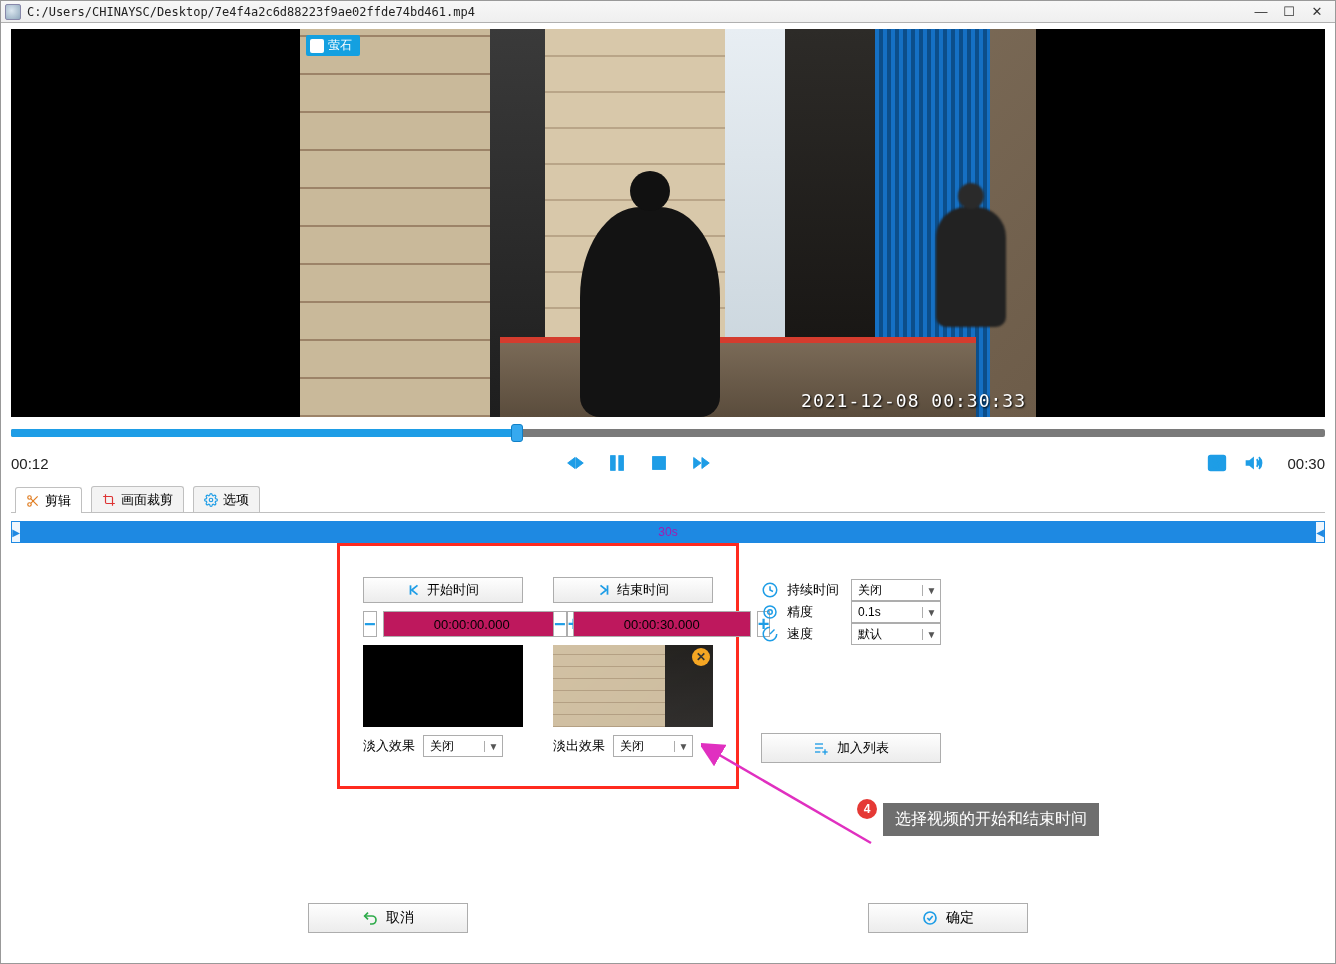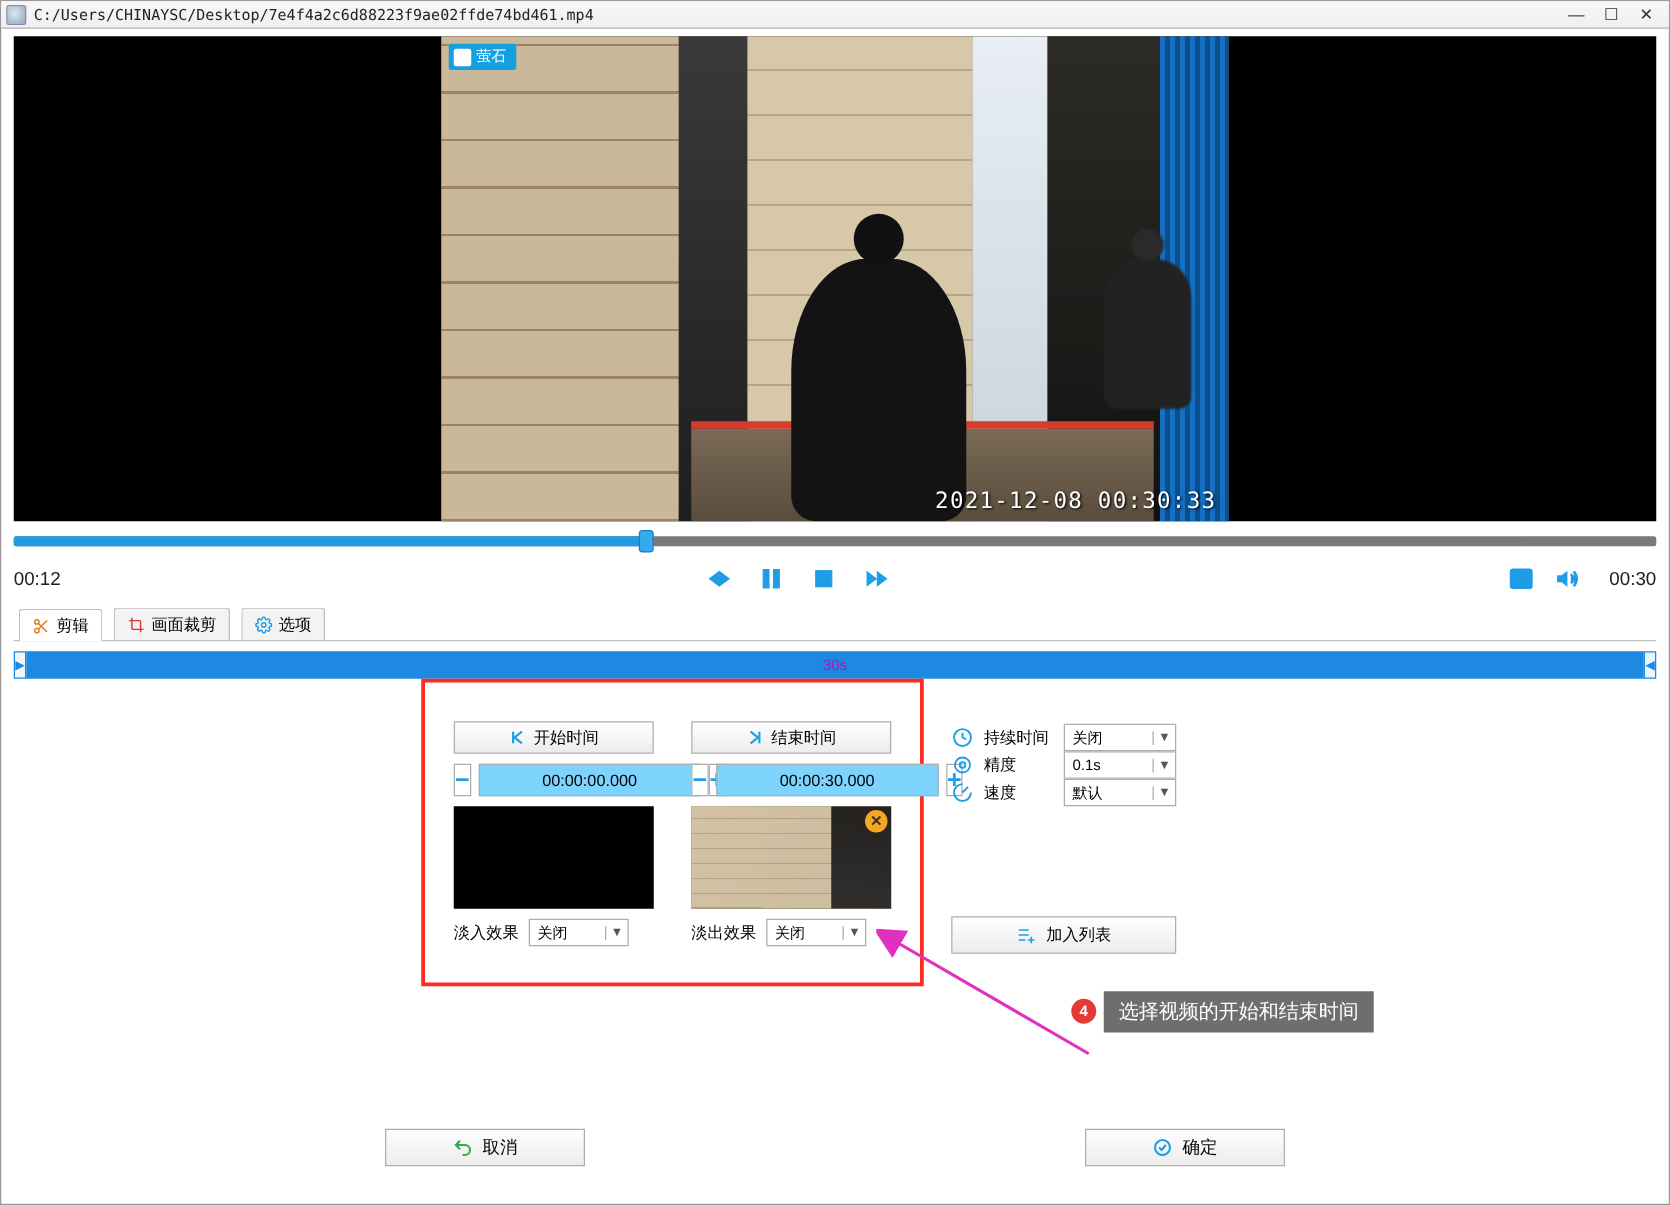--- a/index.html
+++ b/index.html
@@ -9,21 +9,21 @@
 
   
   .titlebar { height: 22px; background: linear-gradient(#f7f7f7,#efefef); border-bottom: 1px solid #b0b0b0; display: flex; align-items: center; padding: 0 4px; font-size: 12px; color: #222; }
   .titlebar .app-icon { width: 16px; height: 16px; margin-right: 6px; border-radius: 2px; background: radial-gradient(circle at 40% 40%, #dbe6ef 0%, #8fa8bd 100%); border: 1px solid #88a; }
   .titlebar .title-text { flex: 0 0 auto; font-family: monospace, "SimSun"; }
   .titlebar .spacer { flex: 1; }
   .titlebar .win-btn { width: 28px; height: 18px; display: flex; align-items: center; justify-content: center; font-size: 13px; color: #333; cursor: default; }
 
   
   .video-area { height: 388px; background: #000; margin: 6px 10px 0 10px; position: relative; display: flex; align-items: center; justify-content: center; }
-  .video-frame { width: 630px; height: 100%; position: relative; background: linear-gradient(135deg,#8a7a66,#6d5c49); overflow: hidden; }
+  .video-frame { width: 736px; height: 100%; position: relative; background: linear-gradient(135deg,#8a7a66,#6d5c49); overflow: hidden; }
   .video-frame .logo-badge { position: absolute; top: 6px; left: 6px; background: #14a0e0; color: #fff; font-size: 12px; padding: 2px 8px 2px 4px; display: flex; align-items: center; gap: 4px; border-radius: 2px; }
   .video-frame .logo-badge::before { content:""; width:14px; height:14px; background:#fff; border-radius:2px; }
   .video-frame .timestamp { position: absolute; bottom: 6px; right: 10px; color: #fff; font-size: 18px; font-family: monospace; text-shadow: 1px 1px 2px #000; letter-spacing: 1px; }
   
   .shelves { position:absolute; inset:0; }
   .shelf-col { position:absolute; top:0; bottom:0; background:repeating-linear-gradient(0deg,#9c8368 0 2px,#c9b99a 2px 38px); }
   .shelf-col.c1 { left:0; width:190px; }
   .shelf-col.c2 { left:190px; width:55px; background:linear-gradient(#3a3a3a,#1e1e1e); }
   .shelf-col.c3 { left:245px; width:180px; background:repeating-linear-gradient(0deg,#b9a588 0 2px,#d8c8aa 2px 36px); }
   .shelf-col.c4 { left:425px; width:60px; background:linear-gradient(#e8eef3,#c6d2da); }
@@ -69,21 +69,21 @@
 
   
   .red-highlight { position:absolute; left:326px; top:0px; width:402px; height:246px; border:3px solid #ff2a1f; pointer-events:none; }
 
   
   .time-group-container { position:absolute; left:332px; top:34px; width:370px; display:flex; gap:30px;margin-left:20px; }
   .col { display:flex; flex-direction:column; gap:8px; width:160px; }
   .btn-wide { height:26px; border:1px solid #adadad; background:linear-gradient(#fefefe,#ececec); display:flex; align-items:center; justify-content:center; gap:6px; font-size:13px; cursor:default; }
   .num-row { display:flex; gap:6px; align-items:center; }
   .sq-btn { width:26px; height:26px; border:1px solid #adadad; background:#fff; display:flex; align-items:center; justify-content:center; color:#1e9de6; font-size:20px; font-weight:bold; cursor:default; }
-  .time-input { flex:1; height:26px; border:1px solid #adadad; background:#7dd3fc; text-align:center; font-size:13px; font-family:inherit; }
+  .time-input { flex:1; height:26px; border:1px solid #adadad; background:#be185d; text-align:center; font-size:13px; font-family:inherit; }
   .thumb-preview { width:160px; height:82px; background:#000; position:relative; overflow:hidden; }
   .thumb-preview.store { background:linear-gradient(135deg,#9c8368,#6d5c49); }
   .thumb-preview .mini-shelf { position:absolute; inset:0; background:repeating-linear-gradient(0deg,#b9a588 0 1px,#d8c8aa 1px 12px); opacity:.9; }
   .thumb-preview .mini-shelf::after { content:""; position:absolute; right:0; top:0; bottom:0; width:30%; background:linear-gradient(#1a1a1a,#2a2a2a); }
   .thumb-preview .close-badge { position:absolute; top:3px; right:3px; width:18px; height:18px; border-radius:50%; background:#f5a623; color:#333; display:flex; align-items:center; justify-content:center; font-size:12px; font-weight:bold; }
   .effect-row { display:flex; align-items:center; gap:8px; font-size:13px; }
   .effect-row .label { flex:0 0 auto; }
   .combo { height:22px; border:1px solid #adadad; background:#fff; display:flex; align-items:center; font-size:12px; }
   .combo .val { flex:1; padding:0 6px; }
   .combo .arrow { width:18px; border-left:1px solid #adadad; text-align:center; color:#555; font-size:10px; }
@@ -93,21 +93,21 @@
   .setting-row { display:flex; align-items:center; gap:8px; }
   .setting-row .sicon { width:18px; height:18px; color:#1e9de6; flex:0 0 auto; }
   .setting-row .slabel { width:56px; flex:0 0 auto; }
   .setting-row .combo { flex:1; }
 
   .btn-addlist { position:absolute; left:750px; top:190px; width:180px; height:30px; border:1px solid #adadad; background:linear-gradient(#fefefe,#ececec); display:flex; align-items:center; justify-content:center; gap:8px; font-size:13px; }
 
   
   .arrow-svg { position:absolute; left:690px; top:200px; width:200px; height:120px; pointer-events:none; }
   .ann-badge { position:absolute; left:846px; top:256px; width:20px; height:20px; border-radius:50%; background:#e53935; color:#fff; font-size:12px; display:flex; align-items:center; justify-content:center; font-weight:bold; }
-  .ann-callout { position:absolute; left:872px; top:250px; background:#6e6e6e; color:#fff; font-size:16px; padding:6px 12px; }
+  .ann-callout { position:absolute; left:872px; top:260px; background:#6e6e6e; color:#fff; font-size:16px; padding:6px 12px; }
 
   
   .bottom-btns { position:absolute; bottom:30px; left:0; right:0; display:flex; justify-content:center; gap:400px; }
   .btn-big { width:160px; height:30px; border:1px solid #adadad; background:linear-gradient(#fefefe,#ececec); display:flex; align-items:center; justify-content:center; gap:8px; font-size:14px; }
 </style>
 </head>
 <body>
 
 <div class="window">
 

